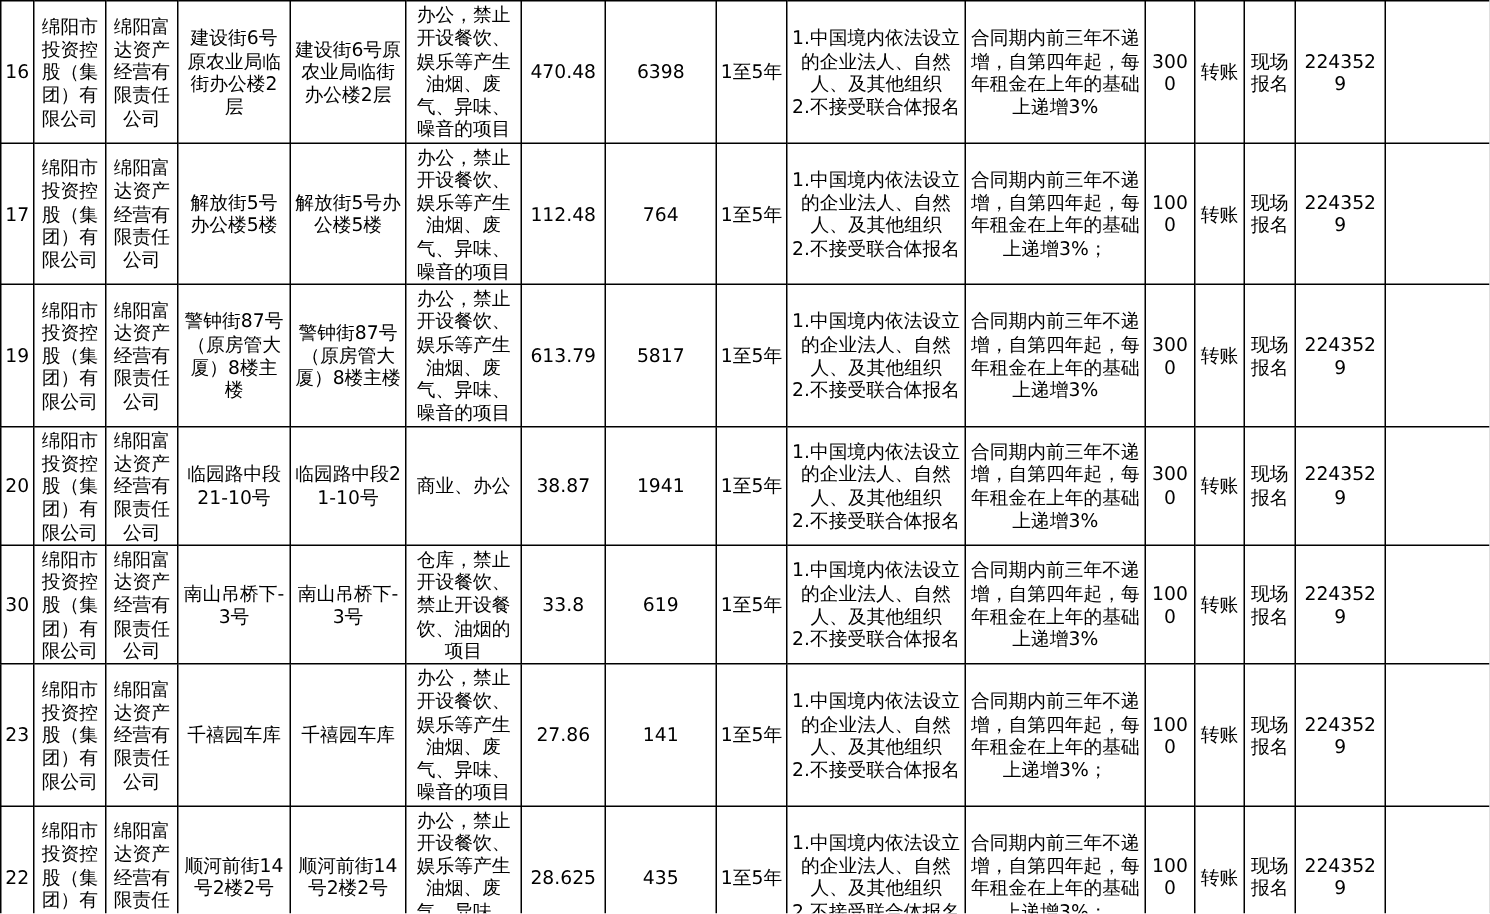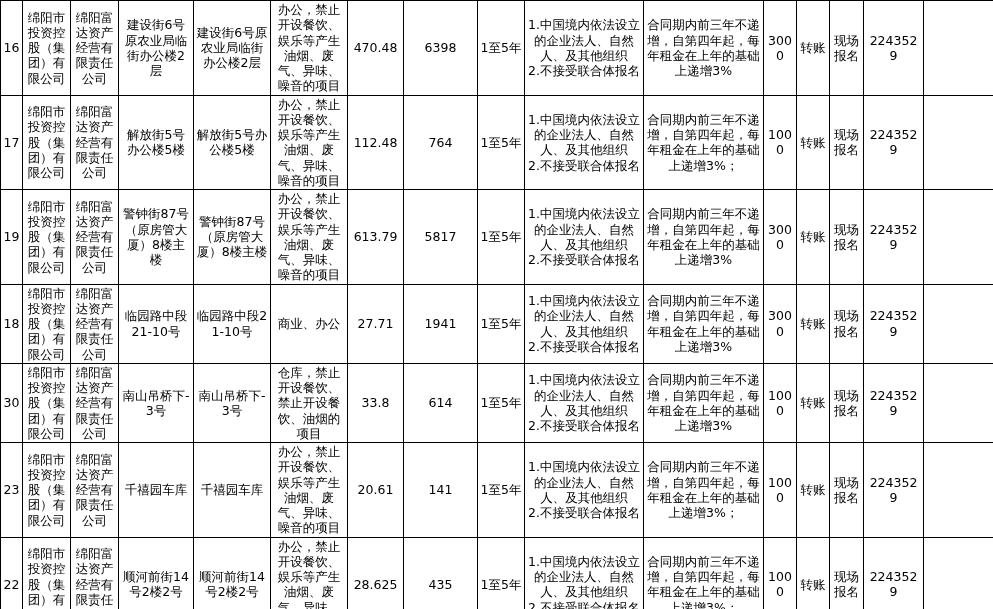--- a/index.html
+++ b/index.html
@@ -128,65 +128,65 @@
     <td class="left">1.中国境内依法设立的企业法人、自然人、及其他组织
 2.不接受联合体报名</td>
     <td class="left">合同期内前三年不递增，自第四年起，每年租金在上年的基础上递增3%</td>
     <td>3000</td>
     <td>转账</td>
     <td>现场报名</td>
     <td>2243529</td>
     <td></td>
   </tr>
         <tr>
-    <td>18</td>
+    <td>20</td>
     <td>绵阳市投资控股（集团）有限公司</td>
     <td>绵阳富达资产经营有限责任公司</td>
     <td>临园路中段21-10号</td>
     <td>临园路中段21-10号</td>
     <td>商业、办公</td>
-    <td>27.71</td>
+    <td>38.87</td>
     <td>1941</td>
     <td>1至5年</td>
     <td class="left">1.中国境内依法设立的企业法人、自然人、及其他组织
 2.不接受联合体报名</td>
     <td class="left">合同期内前三年不递增，自第四年起，每年租金在上年的基础上递增3%</td>
     <td>3000</td>
     <td>转账</td>
     <td>现场报名</td>
     <td>2243529</td>
     <td></td>
   </tr>
         <tr>
     <td>30</td>
     <td>绵阳市投资控股（集团）有限公司</td>
     <td>绵阳富达资产经营有限责任公司</td>
     <td>南山吊桥下-3号</td>
     <td>南山吊桥下-3号</td>
     <td>仓库，禁止开设餐饮、禁止开设餐饮、油烟的项目</td>
     <td>33.8</td>
-    <td>614</td>
+    <td>619</td>
     <td>1至5年</td>
     <td class="left">1.中国境内依法设立的企业法人、自然人、及其他组织
 2.不接受联合体报名</td>
     <td class="left">合同期内前三年不递增，自第四年起，每年租金在上年的基础上递增3%</td>
     <td>1000</td>
     <td>转账</td>
     <td>现场报名</td>
     <td>2243529</td>
     <td></td>
   </tr>
         <tr>
     <td>23</td>
     <td>绵阳市投资控股（集团）有限公司</td>
     <td>绵阳富达资产经营有限责任公司</td>
     <td>千禧园车库</td>
     <td>千禧园车库</td>
     <td>办公，禁止开设餐饮、娱乐等产生油烟、废气、异味、噪音的项目</td>
-    <td>20.61</td>
+    <td>27.86</td>
     <td>141</td>
     <td>1至5年</td>
     <td class="left">1.中国境内依法设立的企业法人、自然人、及其他组织
 2.不接受联合体报名</td>
     <td class="left">合同期内前三年不递增，自第四年起，每年租金在上年的基础上递增3%；</td>
     <td>1000</td>
     <td>转账</td>
     <td>现场报名</td>
     <td>2243529</td>
     <td></td>

